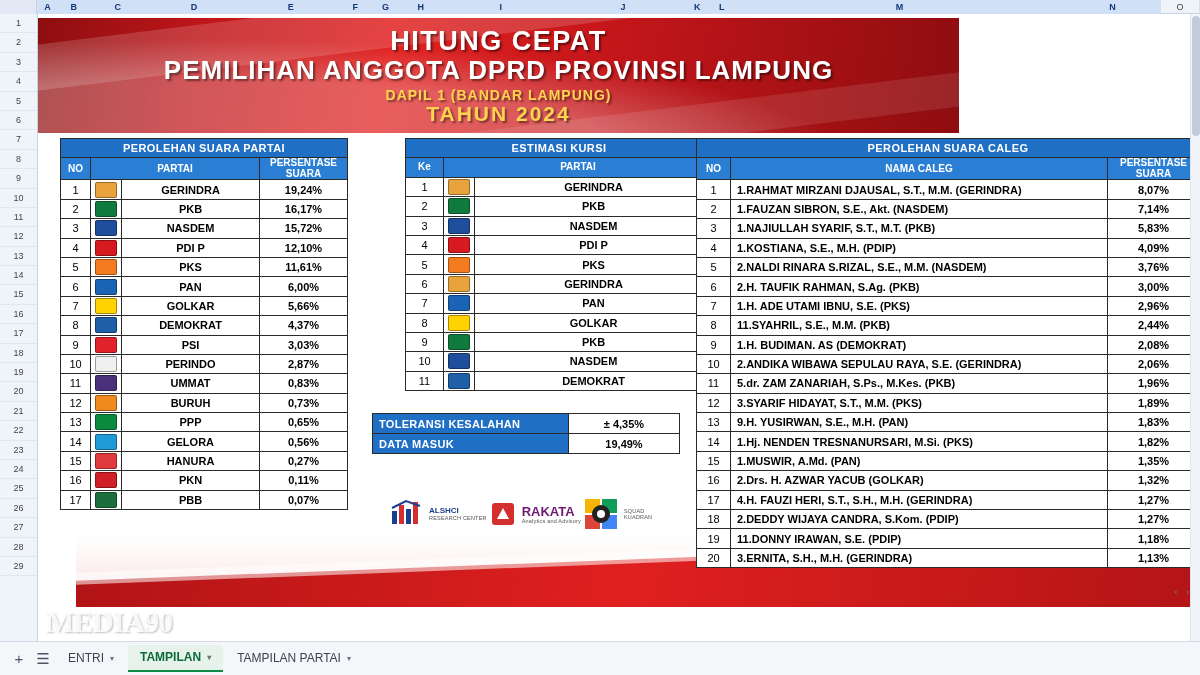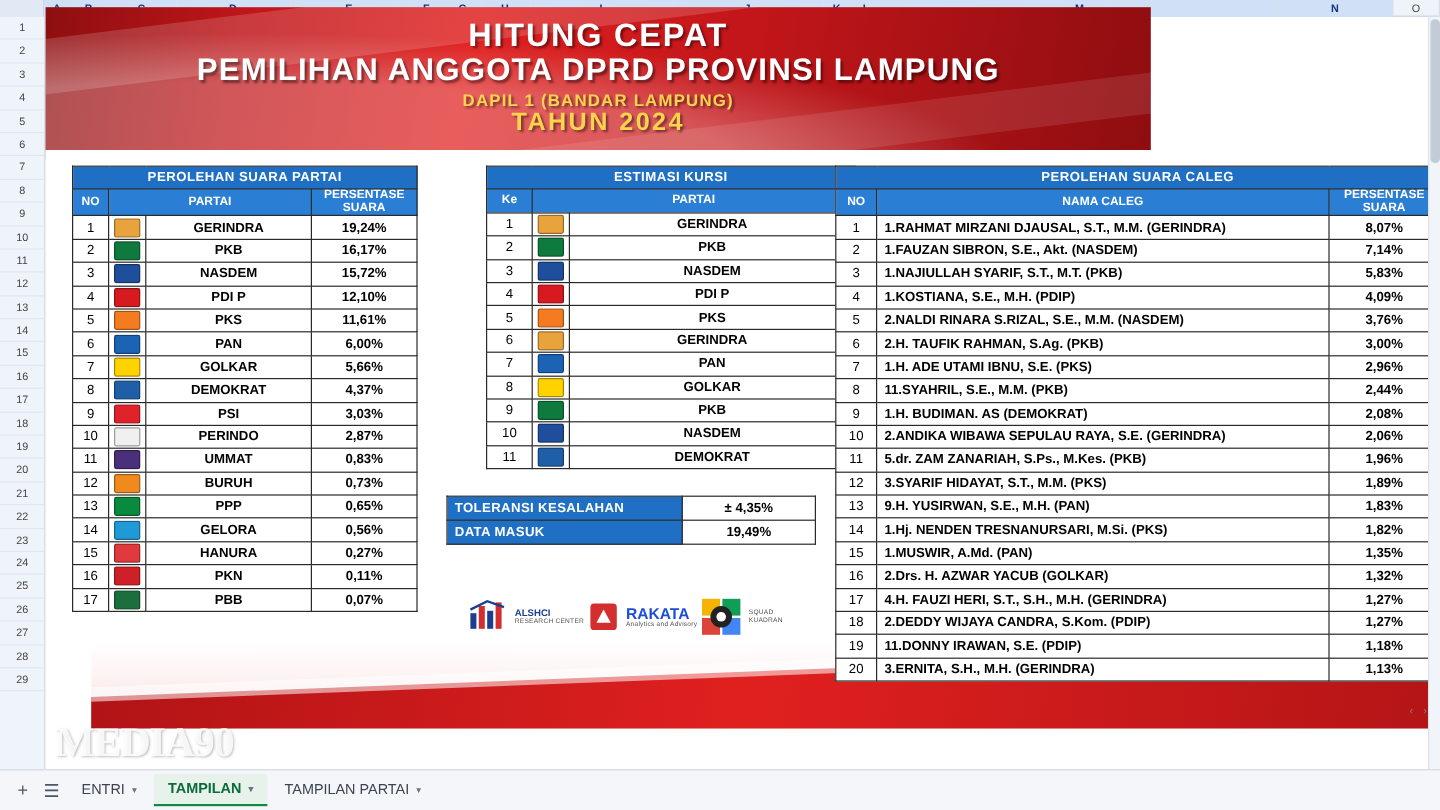--- a/index.html
+++ b/index.html
@@ -30,21 +30,21 @@
     background:#eff3fa; border-right:1px solid #c9d2e0;
     font-size:9px; color:#444;
   }
   .row-headers .rh {
     height:19.4px; line-height:19.4px; text-align:center;
     border-bottom:1px solid #e1e7f1;
   }
 
   
   .banner {
-    position:absolute; left:38px; top:6px; width:921px; height:119px;
+    position:absolute; left:38px; top:18px; width:921px; height:119px;
     background:
       radial-gradient(ellipse at 18% 120%, rgba(255,255,255,.28) 0 40%, rgba(255,255,255,0) 60%),
       linear-gradient(100deg,#8d0e10 0%, #c0161a 18%, #e0201f 38%, #c3161a 62%, #8e0d10 100%);
     overflow:hidden;
   }
   .banner:before, .banner:after {
     content:""; position:absolute; background:rgba(255,255,255,.16);
     width:160%; height:46px; transform:rotate(-7deg);
   }
   .banner:before { left:-30%; top:-30px; }
@@ -68,21 +68,21 @@
   }
 
   
   .sheet-body {
     position:absolute; left:38px; top:133px; right:0; bottom:34px;
     background:#fff;
   }
 
   
   .watermark {
-    position:absolute; left:8px; bottom:2px; font-size:35px; font-weight:bold;
+    position:absolute; left:8px; bottom:2px; font-size:30px; font-weight:bold;
     color:rgba(255,255,255,.85); letter-spacing:-1px;
     text-shadow:1px 1px 2px rgba(0,0,0,.25);
     font-family:"Liberation Serif", serif;
   }
   .bottom-swoosh {
     position:absolute; left:38px; right:0; bottom:34px; height:72px; overflow:hidden;
     background:linear-gradient(180deg,#fff 0%, #fdf3f3 40%, #f6d6d6 100%);
   }
   .bottom-swoosh:before {
     content:""; position:absolute; left:-10%; top:22px; width:130%; height:70px;
@@ -130,21 +130,21 @@
   
   .stats { position:absolute; left:334px; top:280px; font-size:11px; }
   .stats table { width:308px; }
   .stats td { height:20px; border:1px solid #2a2a2a; }
   .stats .lbl { background:#1f6fc4; color:#fff; font-weight:bold; padding-left:6px; width:196px; letter-spacing:.3px; }
   .stats .val { text-align:center; font-weight:bold; }
 
   
   .logos-row { position:absolute; left:334px; top:352px; width:308px; height:58px; display:flex; align-items:center; justify-content:space-between; padding:0 18px; }
   .brand { display:flex; align-items:center; gap:5px; }
-  .brand-txt { font-size:13px; font-weight:bold; color:#1d4ed8; line-height:1; }
+  .brand-txt { font-size:13px; font-weight:bold; color:#701a75; line-height:1; }
   .brand-sub { font-size:5.5px; color:#555; letter-spacing:.2px; }
 
   
   .notes { position:absolute; left:62px; top:398px; font-size:11px; font-weight:bold; color:#111; }
   .notes div { margin-bottom:3px; }
 
   
   .tabbar {
     position:absolute; left:0; right:0; bottom:0; height:34px;
     background:#f4f6fa; border-top:1px solid #d2d9e4;

